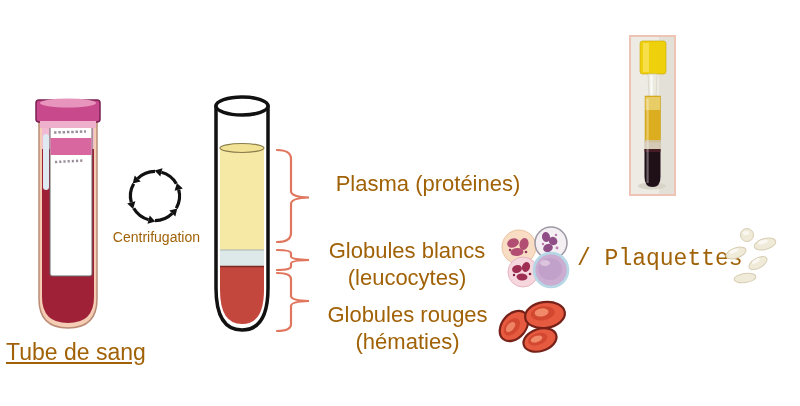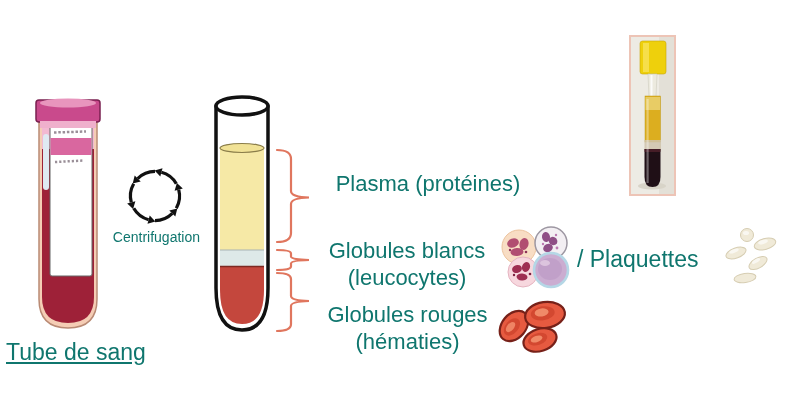--- a/index.html
+++ b/index.html
@@ -1,23 +1,23 @@
 <!DOCTYPE html>
 <html><head>
 <meta charset="utf-8">
 <style>
   html,body{margin:0;padding:0;background:#fff;}
   .stage{position:relative;width:800px;height:406px;background:#ffffff;overflow:hidden;
          font-family:"Liberation Sans","DejaVu Sans",sans-serif;color:#1a1a1a;}
   .abs{position:absolute;}
-  .lbl{position:absolute;color:#0f766e;white-space:nowrap;}
+  .lbl{position:absolute;color:#a16207;white-space:nowrap;}
   .lbl-plasma{left:328px;top:171px;width:200px;font-size:22px;text-align:center;}
   .lbl-wbc{left:322px;top:237px;width:170px;font-size:22px;text-align:center;line-height:27px;white-space:normal;}
   .lbl-rbc{left:320px;top:301px;width:175px;font-size:22px;text-align:center;line-height:27px;white-space:normal;}
-  .lbl-plaq{left:577px;top:246px;font-size:23px;}
+  .lbl-plaq{left:577px;top:246px;font-size:23px;font-family:Liberation Mono, monospace;}
   .lbl-source{left:6px;top:339px;font-size:23px;text-decoration:underline;}
   .lbl-centrif{left:108px;top:229px;width:92px;font-size:14px;text-align:right;}
   .photo{position:absolute;left:629px;top:35px;width:47px;height:161px;
          border:2px solid #edc4b6;background:#edebe4;box-sizing:border-box;}
 </style>
 </head>
 <body>
 
 <div class="stage">
 

